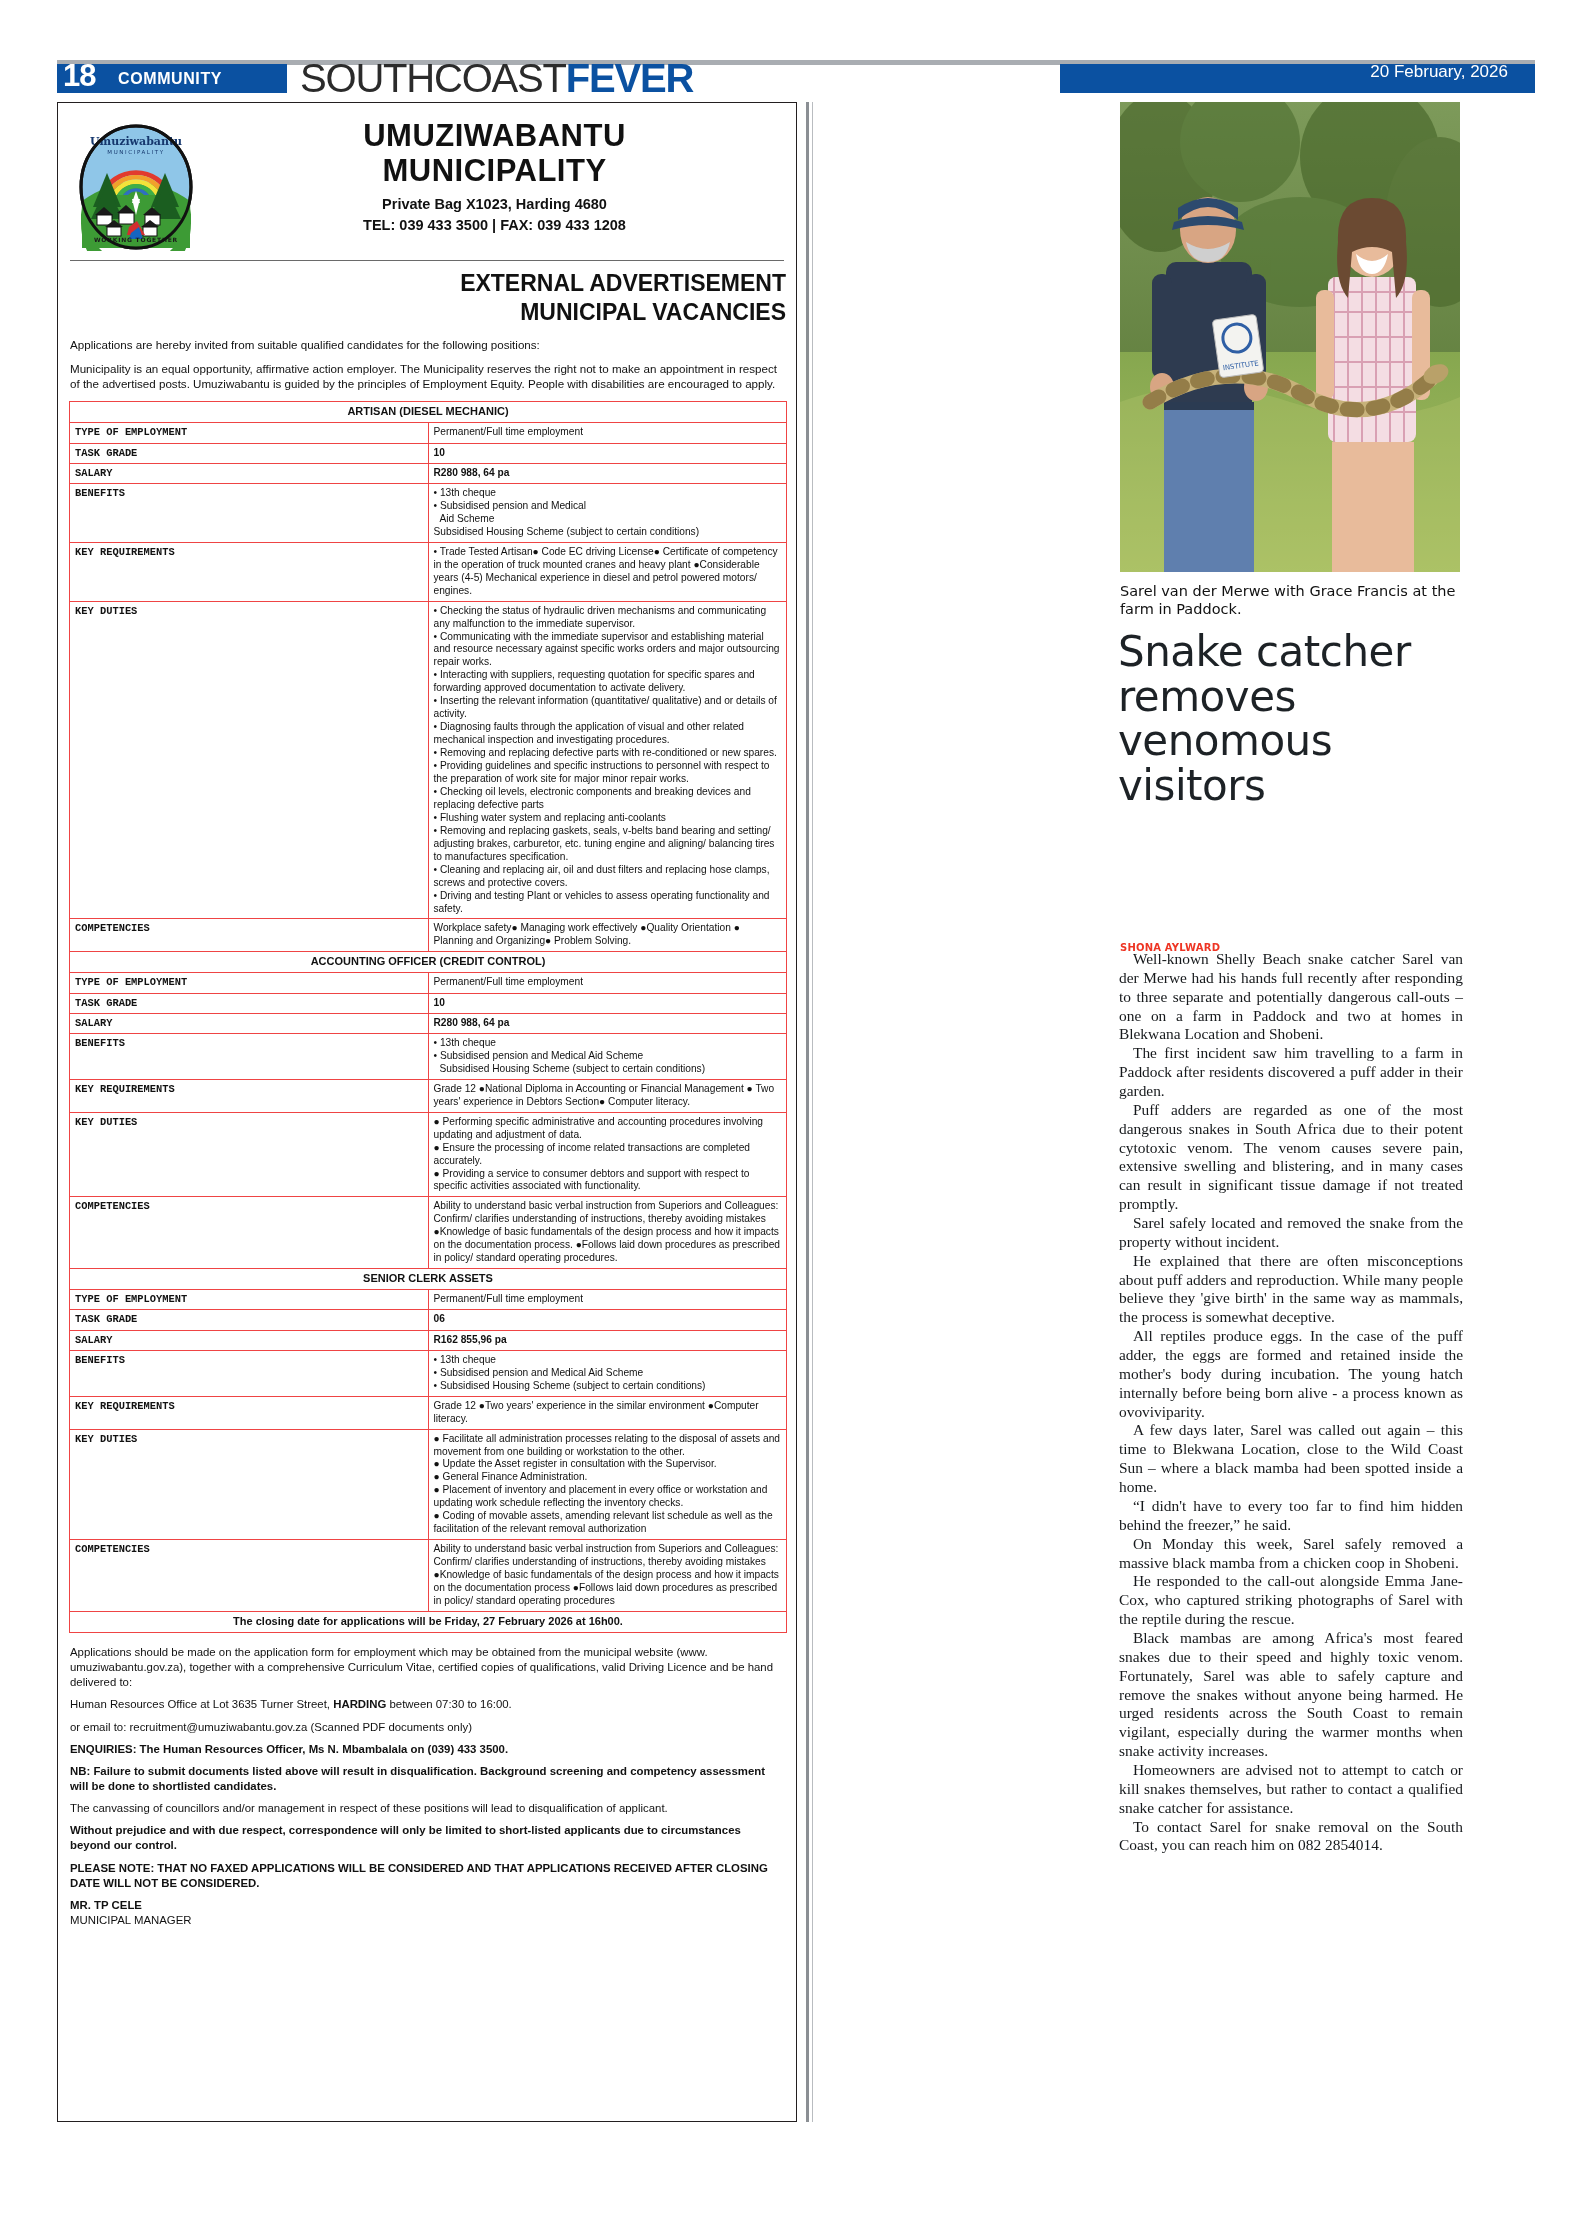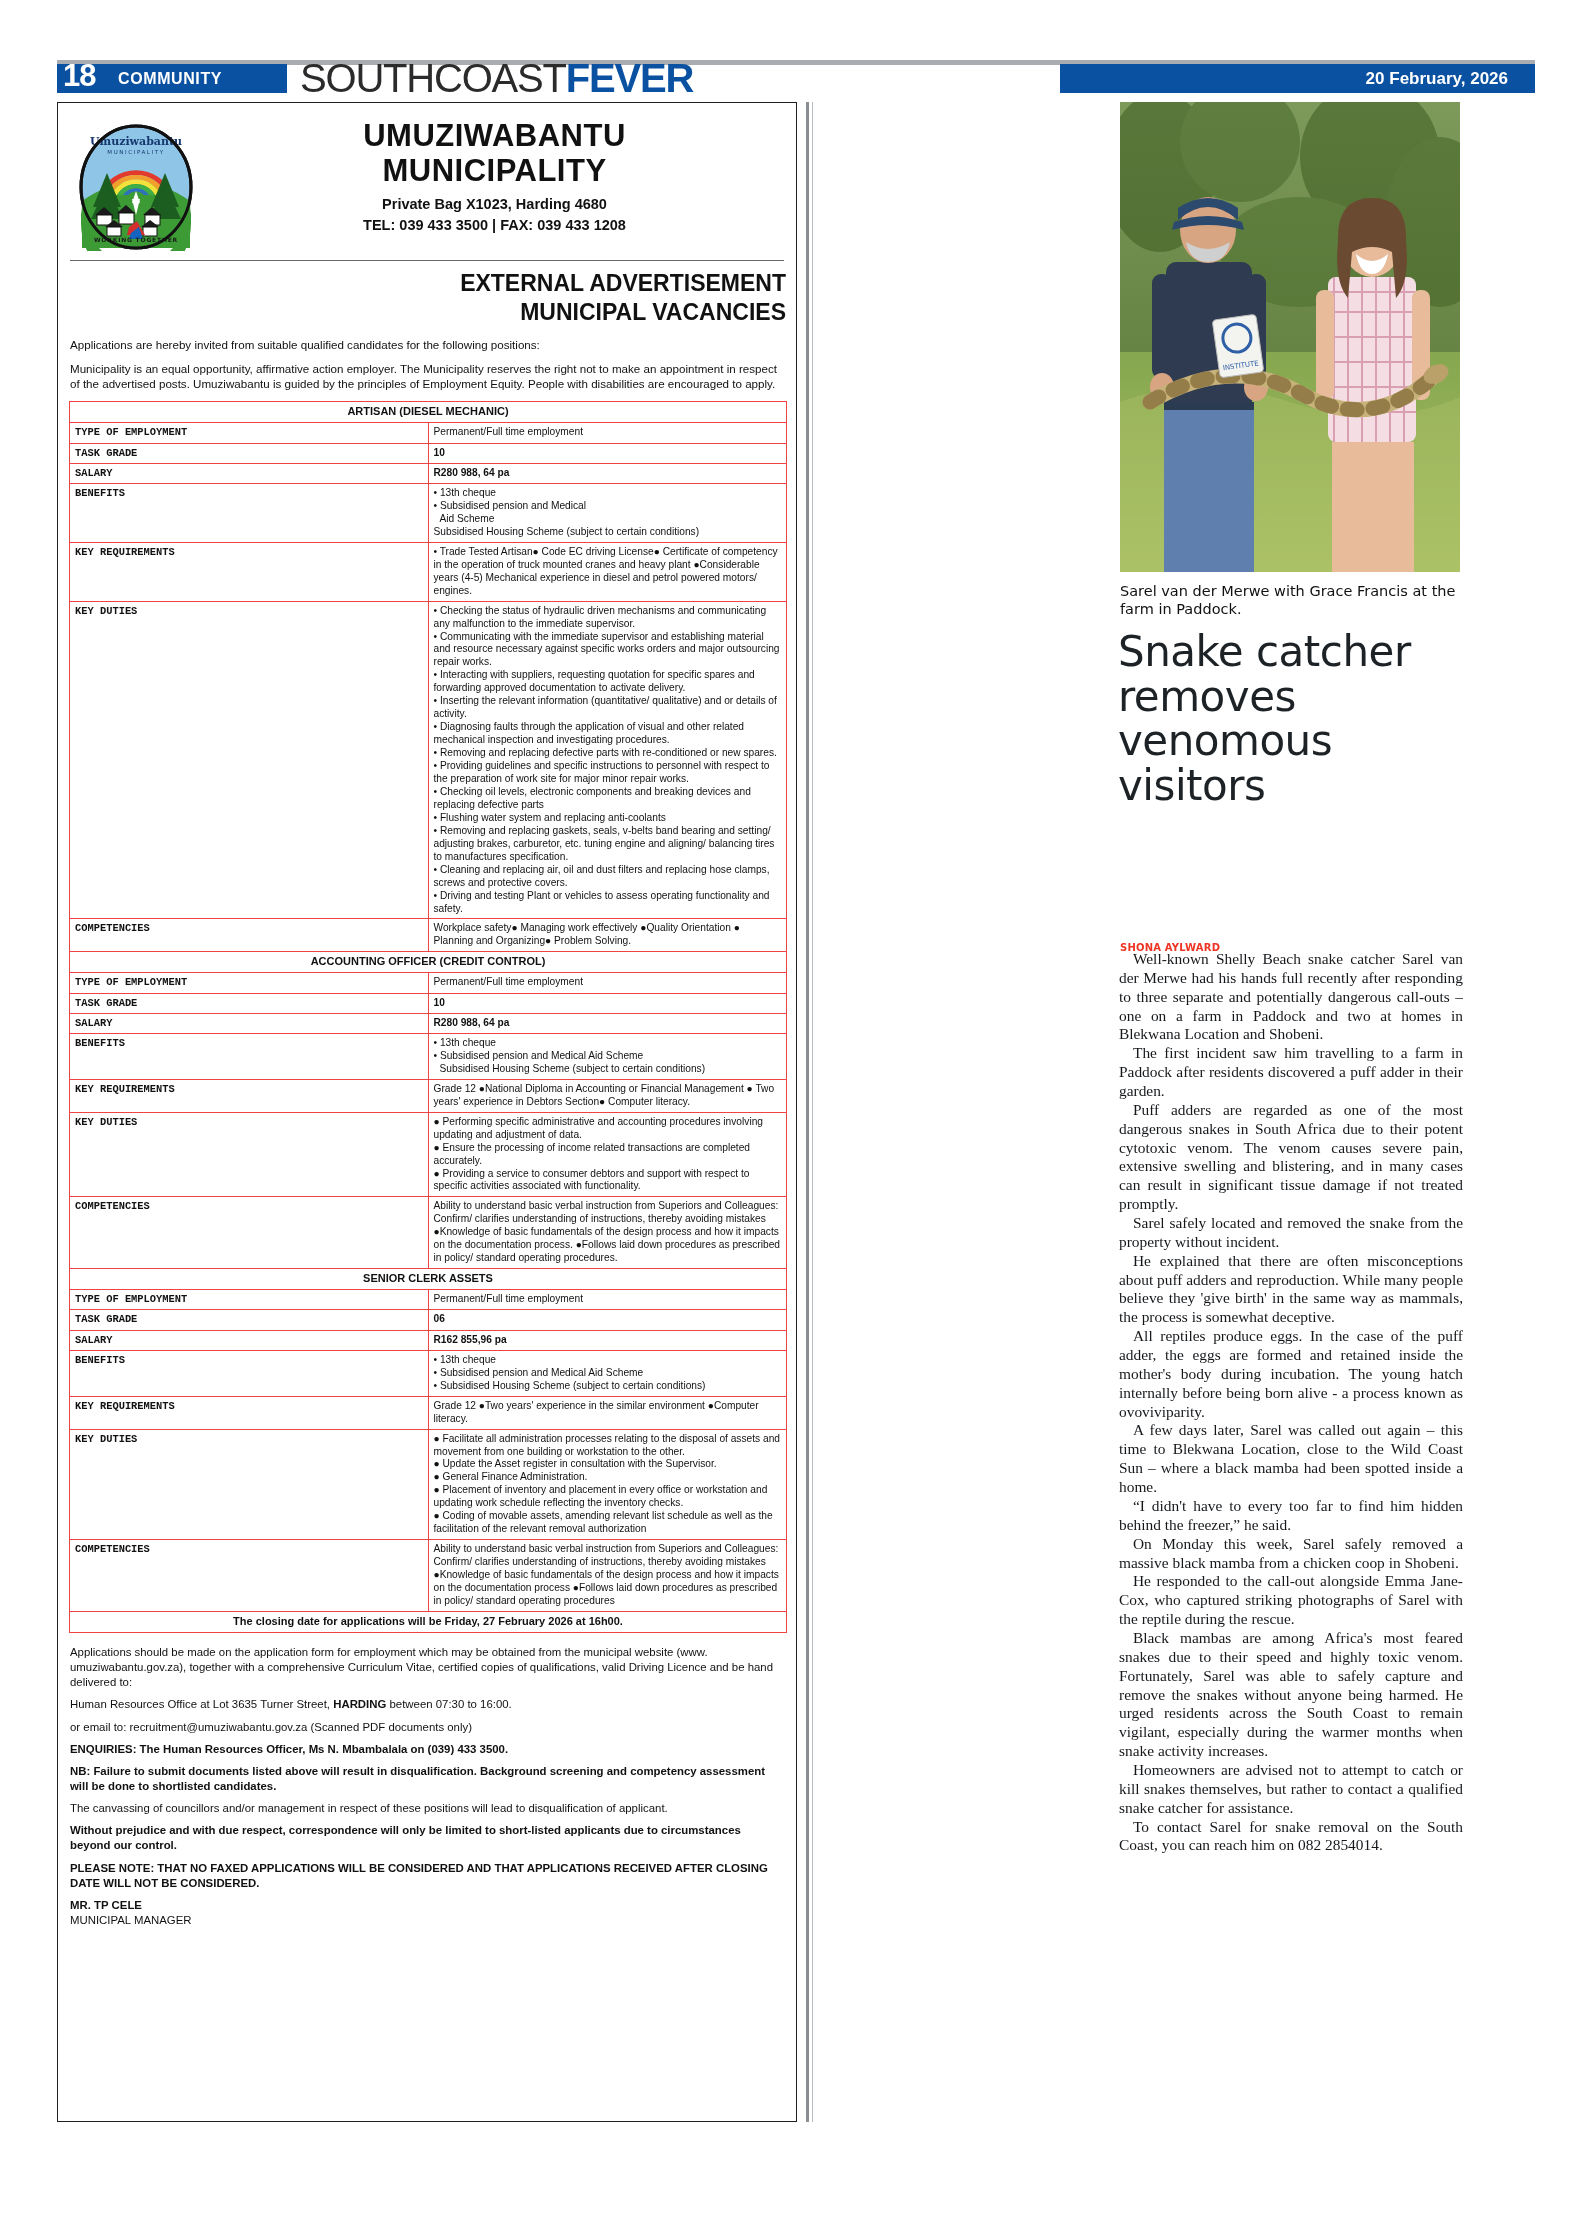--- a/index.html
+++ b/index.html
@@ -25,22 +25,22 @@
     font-size:16px; font-weight:bold; letter-spacing:0.6px;
   }
   .mast-logo {
     position:absolute; left:300px; top:56px; white-space:nowrap;
     font-size:40px; letter-spacing:-1.2px;
   }
   .mast-logo .sc { color:#2b2b2b; font-weight:300; font-family:"Liberation Sans", sans-serif; }
   .mast-logo .fv { color:#0b51a1; font-weight:bold; }
   .mast-blue-right { position:absolute; left:1060px; top:64px; width:475px; height:29px; background:#0b51a1; }
   .mast-date {
-    position:absolute; right:64px; top:69px; color:#fff;
-    font-size:17px; font-weight:bold; white-space:nowrap;
+    position:absolute; right:64px; top:62px; color:#fff;
+    font-size:17px; font-weight:normal; white-space:nowrap;
   }
 
   
   .ad {
     position:absolute; left:57px; top:102px; width:740px; height:2020px;
     border:1px solid #231f20; background:#fff;
     padding:8px 10px 0 10px;
   }
   .ad-head { display:flex; align-items:flex-start; padding-top:6px; }
   .ad-logo { width:135px; flex:0 0 135px; display:flex; justify-content:center; padding-top:6px; }

